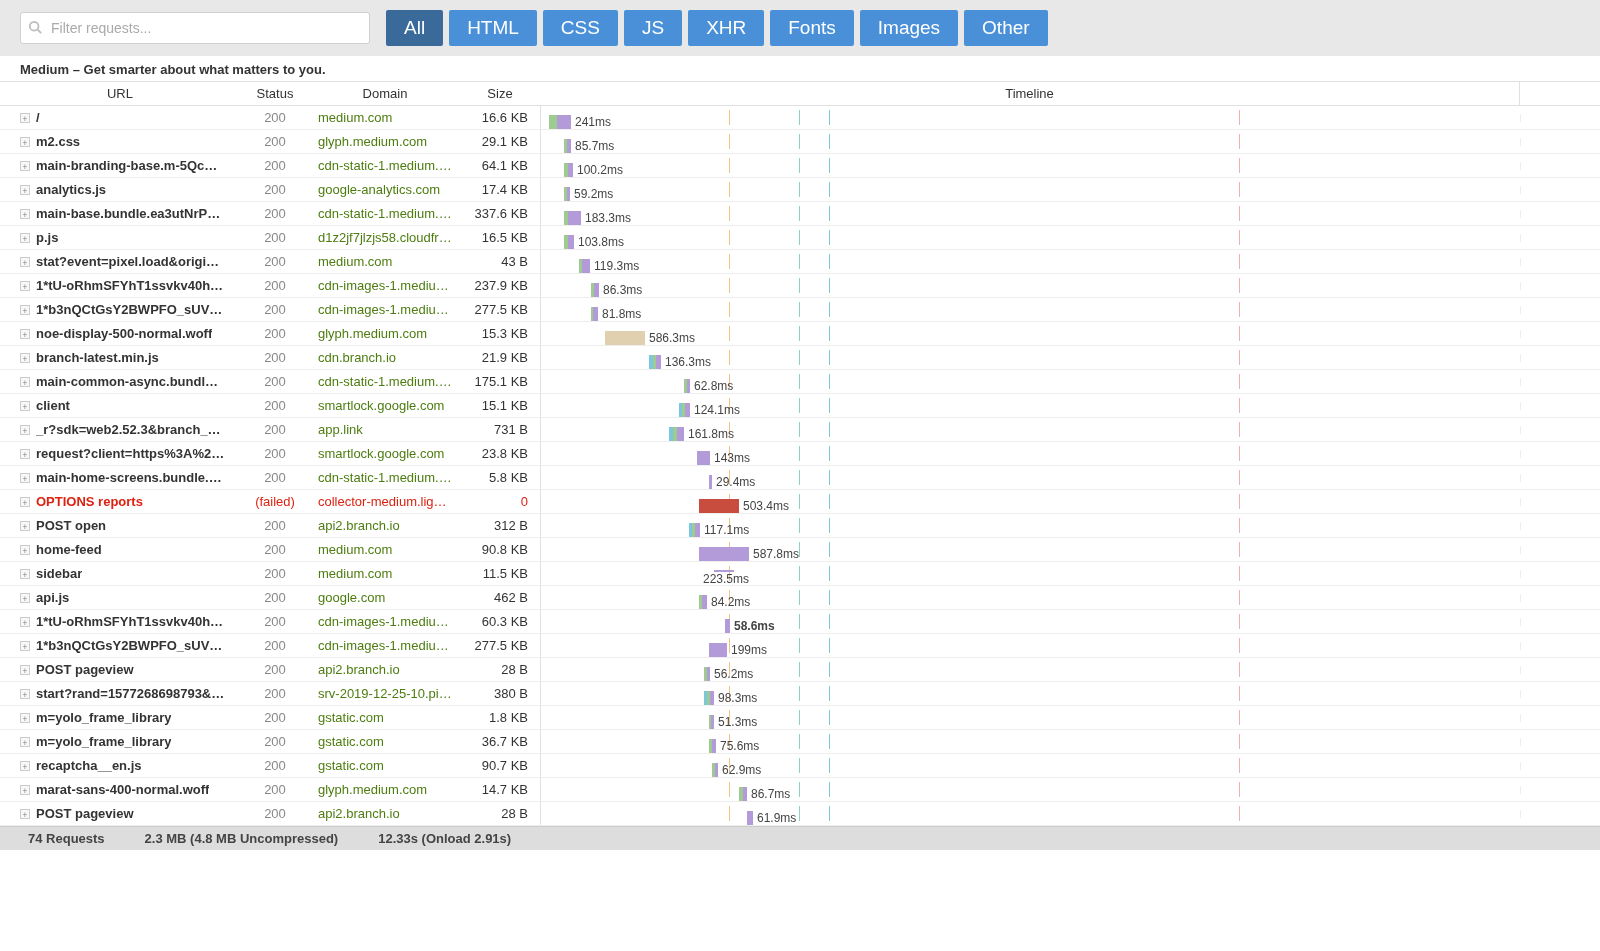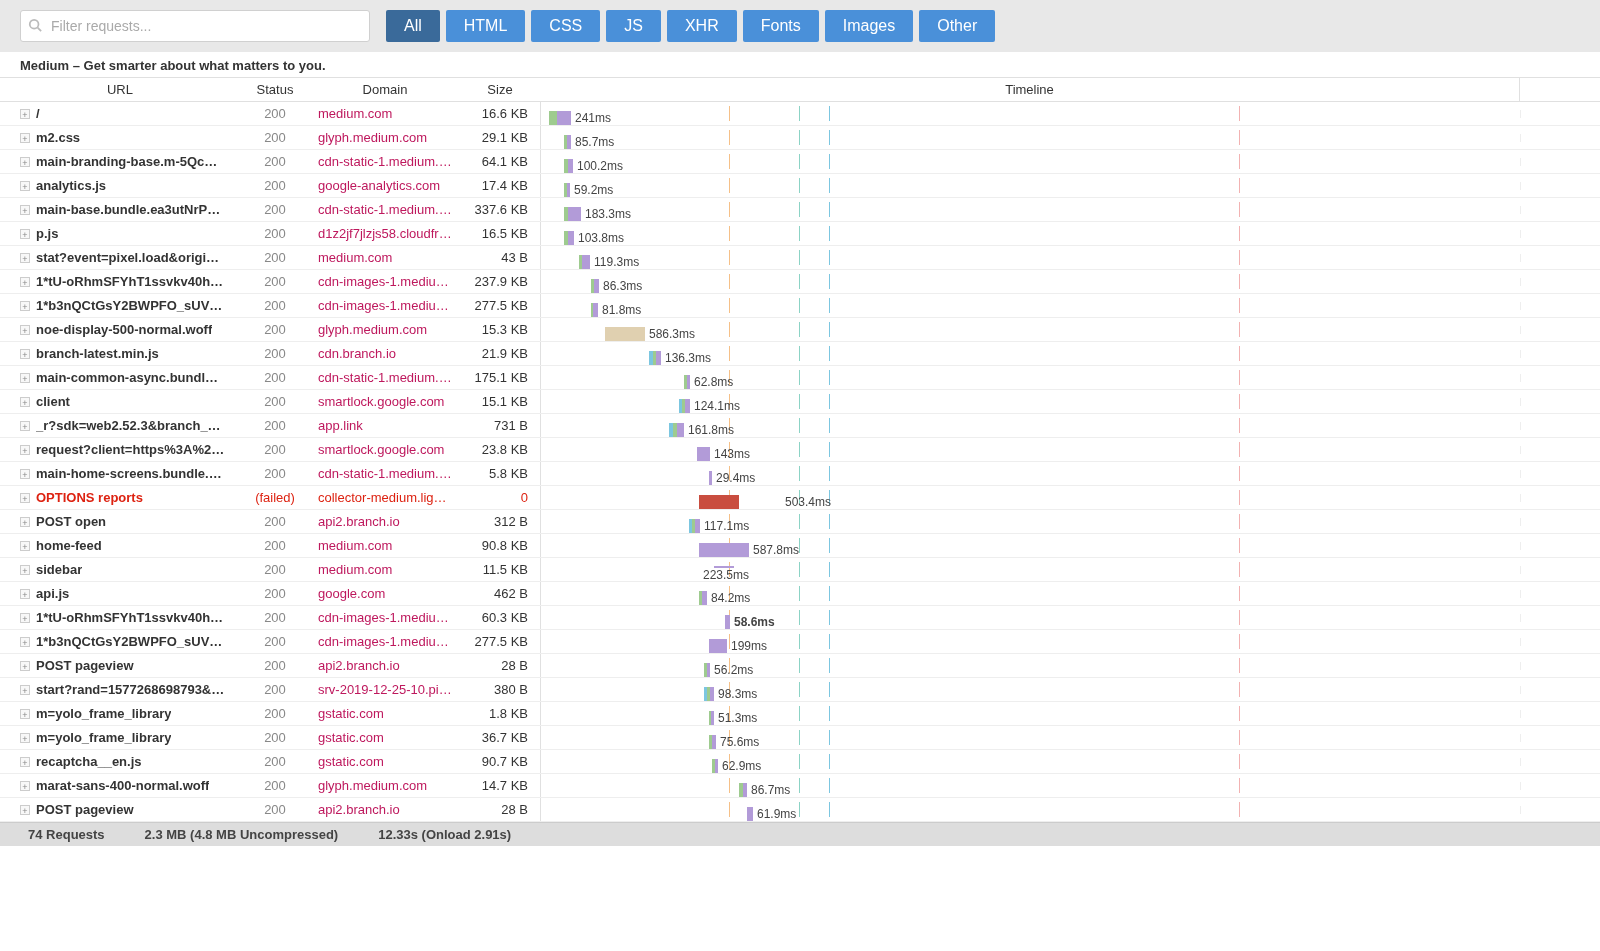--- a/index.html
+++ b/index.html
@@ -39,21 +39,21 @@
   top: 8px;
   width: 14px;
   height: 14px;
   color: #bbb;
 }
 .filter-btn {
   background: #4a90d9;
   color: #fff;
   border: none;
   padding: 7px 18px;
-  font-size: 16px;
+  font-size: 19px;
   cursor: pointer;
   border-radius: 2px;
 }
 .filter-btn.active { background: #3a6a9a; }
 .title-bar {
   padding: 6px 20px 4px 20px;
   font-weight: bold;
   font-size: 13px;
 }
 .columns-header {
@@ -75,21 +75,21 @@
 .row {
   display: flex;
   border-bottom: 1px solid #eee;
   align-items: center;
   height: 24px;
   font-size: 13px;
 }
 .row .col-url { display: flex; align-items: center; text-align: left; gap: 6px; padding-left: 20px; }
 .row .col-url .url-text { font-weight: bold; overflow: hidden; text-overflow: ellipsis; white-space: nowrap; }
 .row .col-status { color: #888; }
-.row .col-domain { color: #be185d; text-align: left; overflow: hidden; text-overflow: ellipsis; }
+.row .col-domain { color: #4d7c0f; text-align: left; overflow: hidden; text-overflow: ellipsis; }
 .row .col-size { text-align: right; padding-right: 12px; }
 .row .col-timeline { border-left: 1px solid #e0e0e0; height: 100%; position: relative; text-align: right; }
 .row .col-tail { border-left: 1px solid #eee; }
 .row.failed .url-text, .row.failed .col-status, .row.failed .col-domain, .row.failed .col-size { color: #d21; }
 .expand-icon {
   width: 10px;
   height: 10px;
   flex-shrink: 0;
   color: #888;
   font-size: 9px;
@@ -581,21 +581,21 @@
       </div>
       <div class="col col-status">(failed)</div>
       <div class="col col-domain">collector-medium.lig…</div>
       <div class="col col-size">0</div>
       <div class="col col-timeline">
         <div class="timeline-area">
           <div class="vline" style="left: 180px; background: rgb(245, 192, 136);"></div>
           <div class="vline" style="left: 250px; background: rgb(140, 211, 197);"></div>
           <div class="vline" style="left: 280px; background: rgb(124, 198, 224);"></div>
           <div class="vline" style="left: 690px; background: rgb(242, 178, 178);"></div>
-          <div class="bar-wrap" style="left: 150px; gap: 42px;">
+          <div class="bar-wrap" style="left: 150px;">
             <div class="bar">
               <div class="seg" style="width: 40px; background: rgb(201, 77, 63);"></div>
             </div>
             <span class="time-label">503.4ms</span>
           </div>
         </div>
       </div>
       <div class="col col-tail"></div>
     </div>
     <div class="row">

